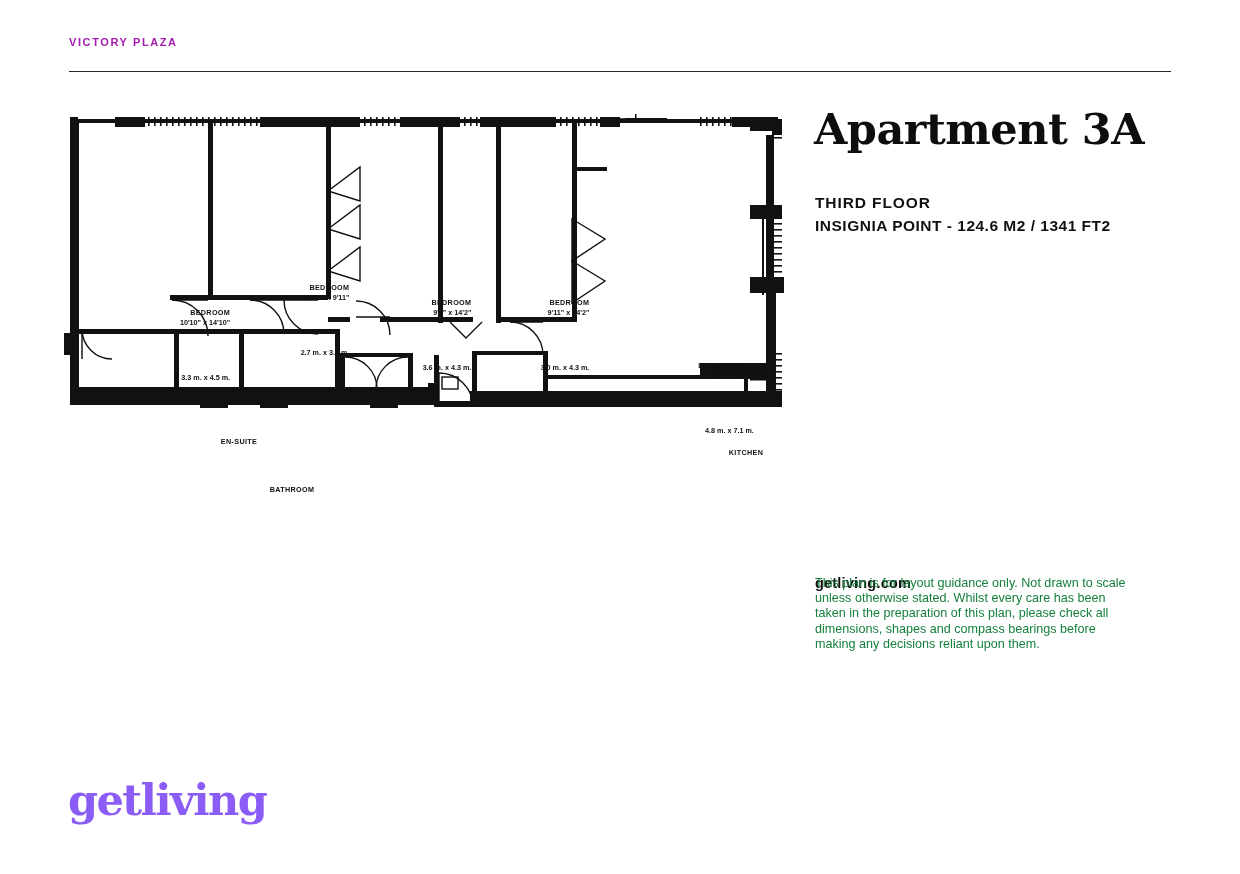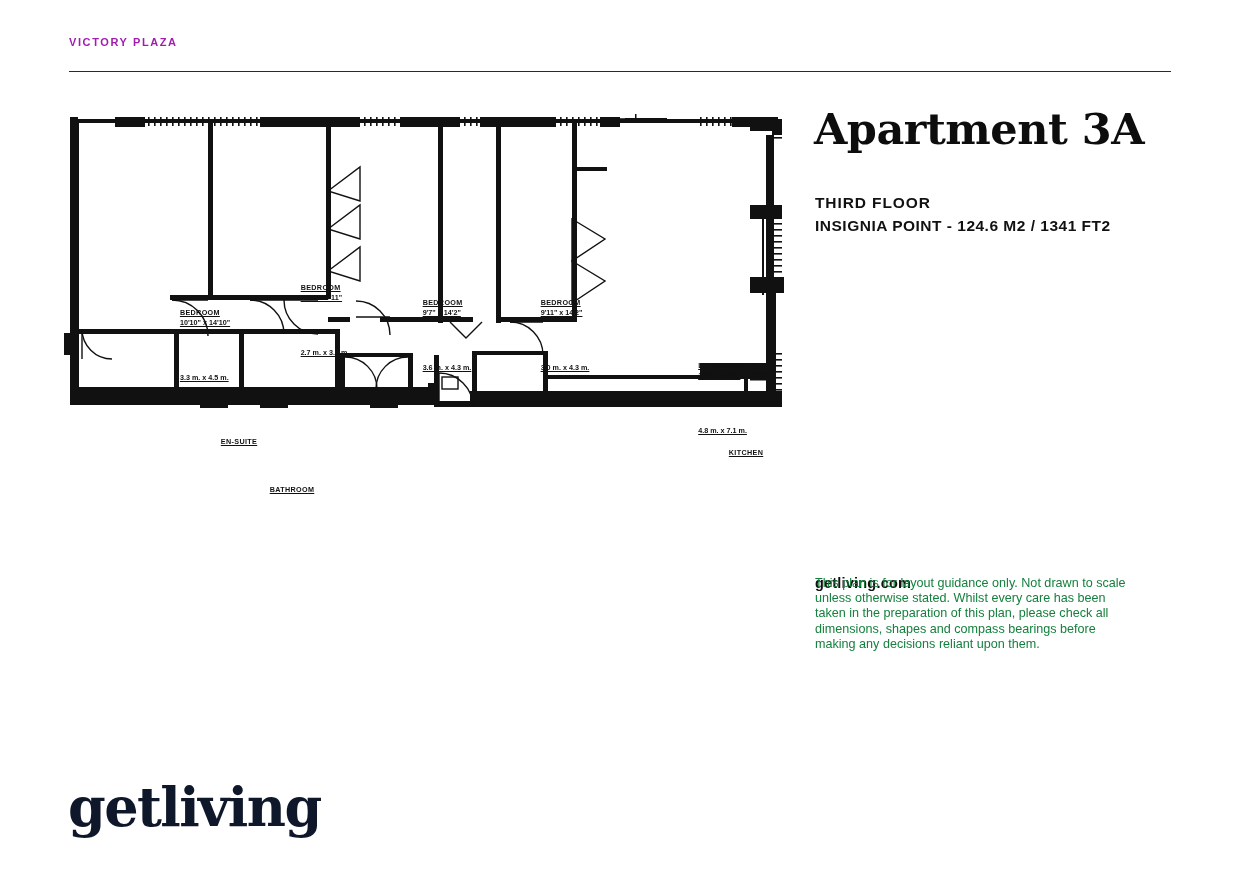--- a/index.html
+++ b/index.html
@@ -83,40 +83,39 @@
     color: #15803d;
   }
 
   
   #logo {
     position: absolute;
     left: 68px;
     top: 775px;
     font-family: "DejaVu Serif", serif;
     font-weight: bold;
-    font-size: 54px;
+    font-size: 43px;
     letter-spacing: -1.6px;
-    color: #0f172a;
+    color: #8b5cf6;
   }
 
   
   #floorplan {
     position: absolute;
     left: 60px;
     top: 105px;
     width: 740px;
     height: 320px;
   }
   .room-label {
     position: absolute;
-    text-align: left;
+    text-align: right;
     line-height: 9.5px;
     transform: translateX(-50%);
     pointer-events: none;
-    text-decoration: underline;
   }
   .room-label .rl-name {
     display: block;
     font-size: 7.2px;
     font-weight: bold;
     letter-spacing: 0.35px;
     color: #111;
   }
   .room-label .rl-imp {
     display: block;

